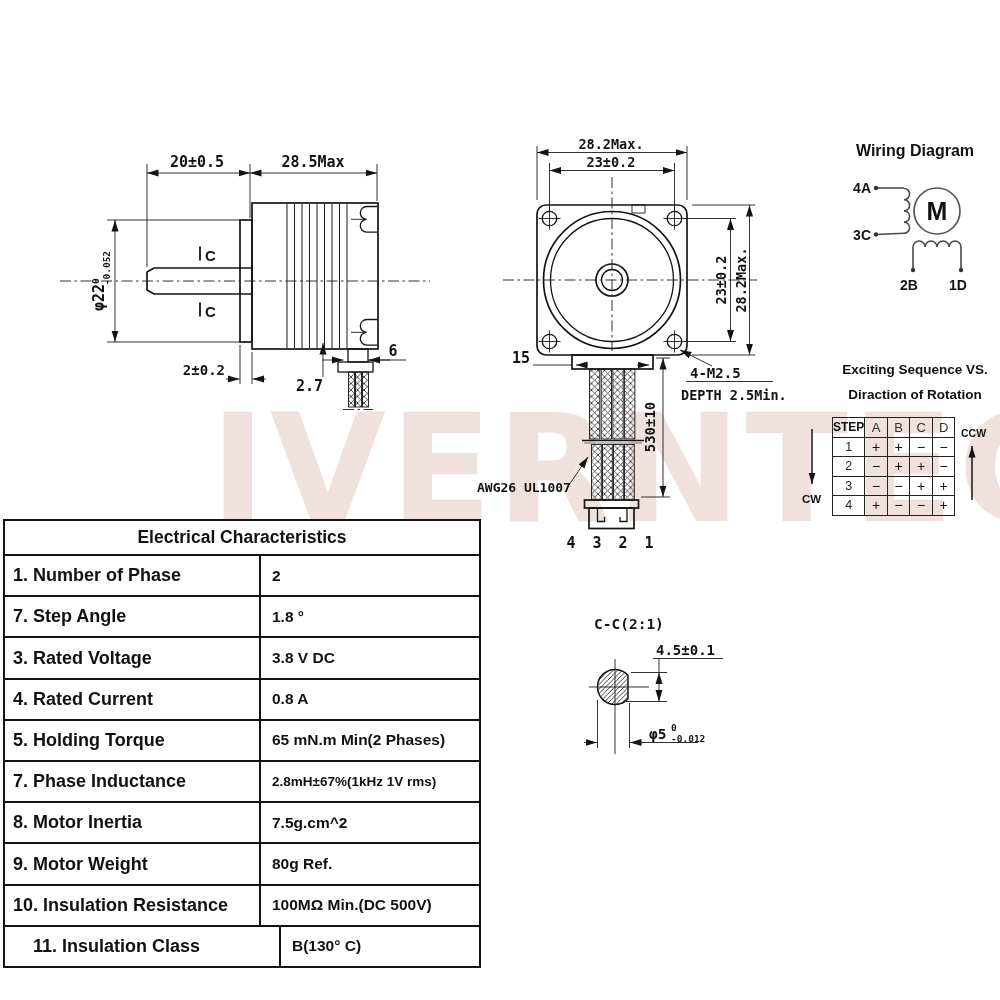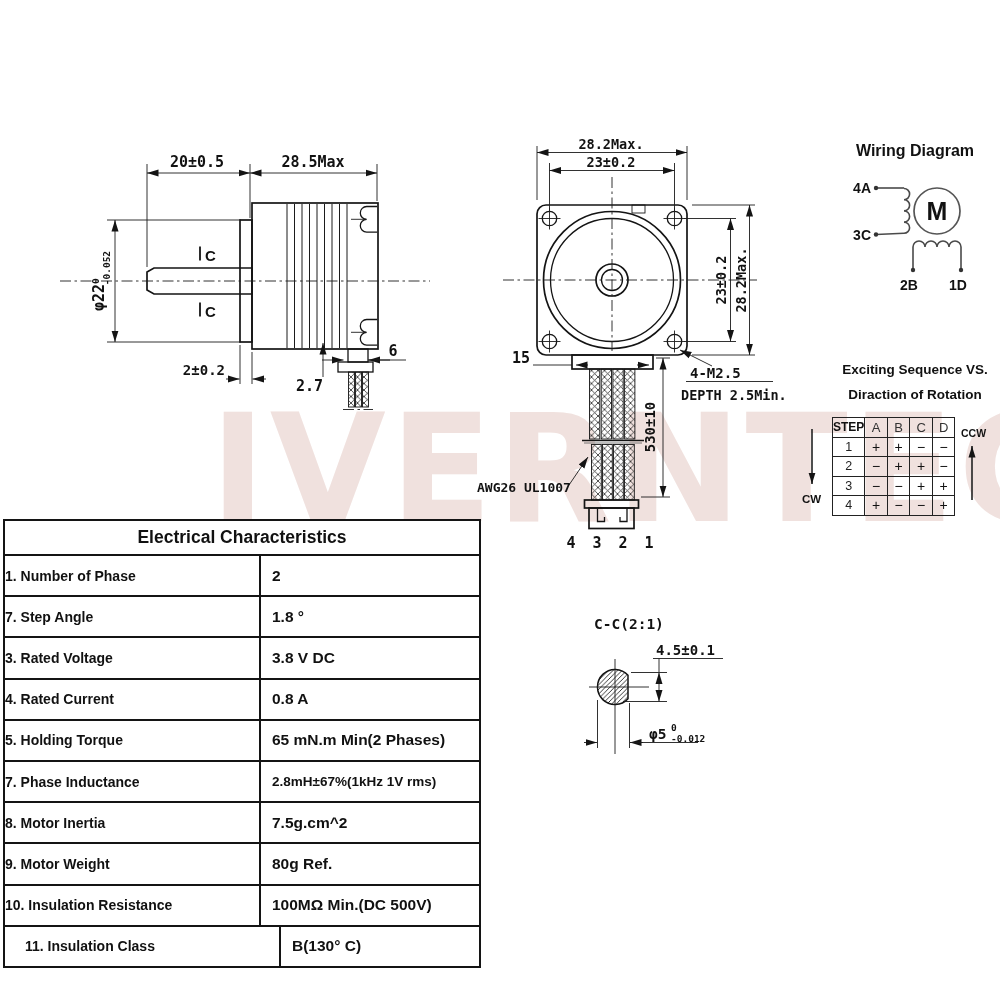--- a/index.html
+++ b/index.html
@@ -21,21 +21,21 @@
   .sb{font-family:"Liberation Sans",sans-serif;font-weight:bold;}
   
   .elec{position:absolute;left:3px;top:519px;width:478px;height:449px;border:2.5px solid #141414;
         box-sizing:border-box;display:flex;flex-direction:column;background:transparent;justify-content:center;}
   .elec-h{height:33px;border-bottom:2.5px solid #141414;display:flex;align-items:center;
         justify-content:center;font-weight:bold;font-size:17.5px;flex:none;}
   .elec-body{flex:1;display:flex;flex-direction:column;}
   .erow{flex:1;display:flex;border-bottom:2.2px solid #141414;}
   .erow:last-child{border-bottom:none;margin-left:20px;}
   .ecl{width:256px;border-right:2.2px solid #141414;display:flex;align-items:center;
-        font-weight:bold;font-size:14px;box-sizing:border-box;}
+        padding-left:8px;font-weight:bold;font-size:18px;box-sizing:border-box;}
   .ecv{flex:1;display:flex;align-items:center;padding-left:11px;font-weight:bold;font-size:15.5px;}
   .ecv.small{font-size:13.5px;}
   
   .seqt{position:absolute;left:825px;width:180px;text-align:center;font-weight:bold;font-size:13.5px;}
   .seq{position:absolute;left:832px;top:417px;border-collapse:collapse;background:transparent;}
   .seq td,.seq th{border:1.6px solid #222;text-align:center;padding:0;height:18.5px;}
   .seq .c0{width:27px;font-size:12px;font-weight:bold;letter-spacing:0;text-align:center;}
   .seq .ch{width:21.5px;font-size:13px;font-weight:normal;color:#333;}
   .seq .sn{font-size:12.5px;font-weight:normal;color:#222;}
   .seq .pv{font-size:14px;font-weight:normal;color:#111;}

